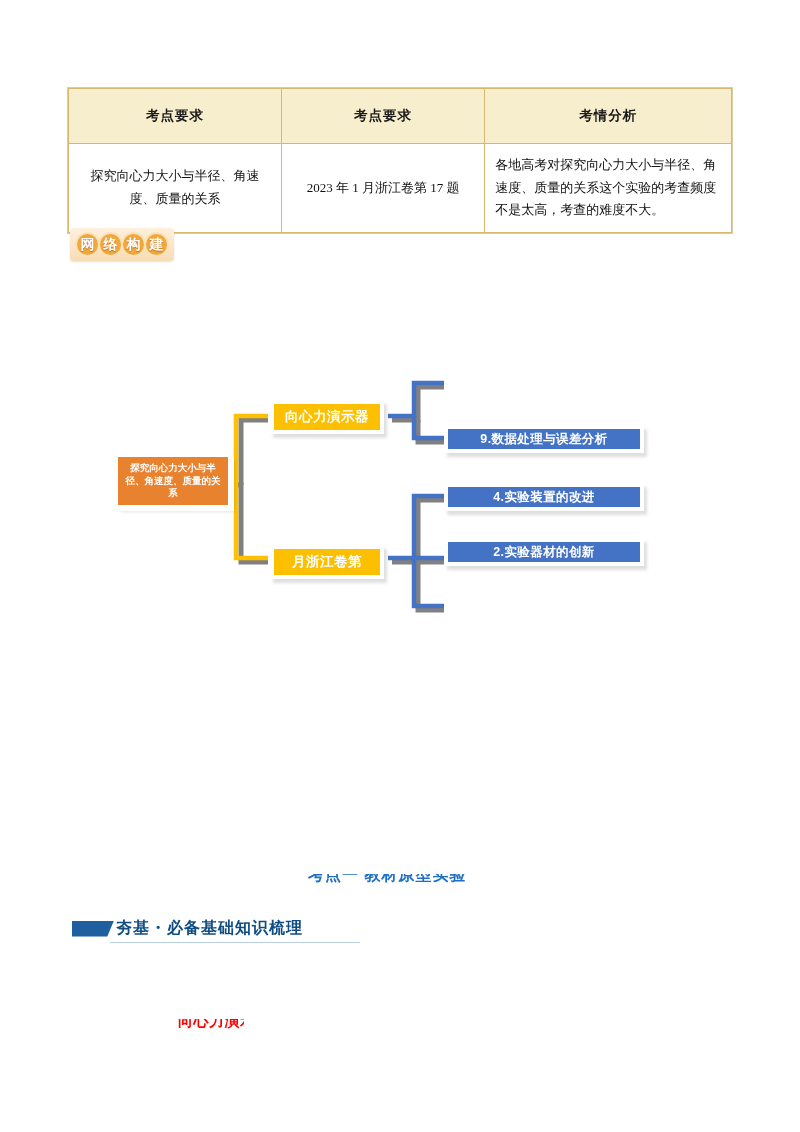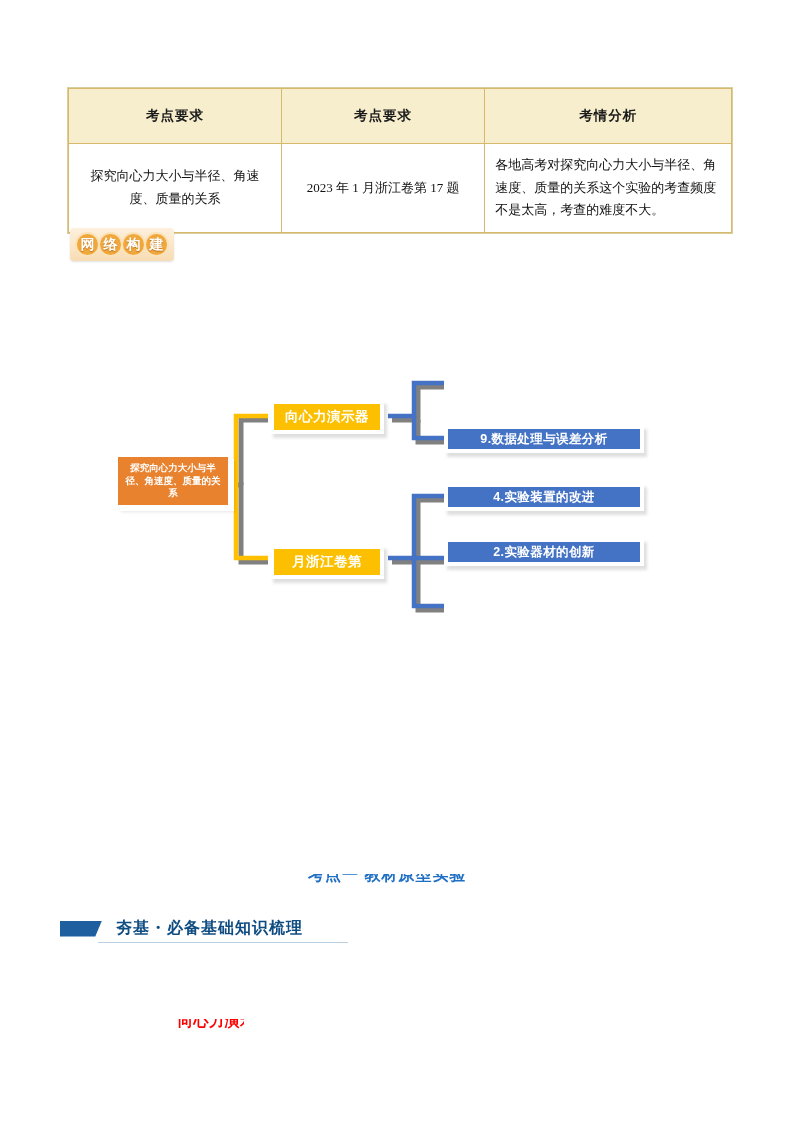--- a/index.html
+++ b/index.html
@@ -168,29 +168,28 @@
     font-weight: bold;
     font-size: 16px;
     color: #1f6fc4;
     letter-spacing: 1px;
     white-space: nowrap;
   }
 
   
   .hangji-banner {
     position: absolute;
-    left: 52px;
+    left: 64px;
     top: 910px;
     width: 312px;
     height: 37px;
     background: #ffffff;
     display: flex;
     align-items: center;
     z-index: 3;
-    gap: 12px;
   }
   .hangji-mark {
     width: 42px; height: 16px;
     margin-left: 8px;
     margin-right: 2px;
     background: #1f5fa0;
     flex: none;
     clip-path: polygon(0% 0%, 100% 0%, 84% 100%, 0% 100%);
   }
   .hangji-text {

